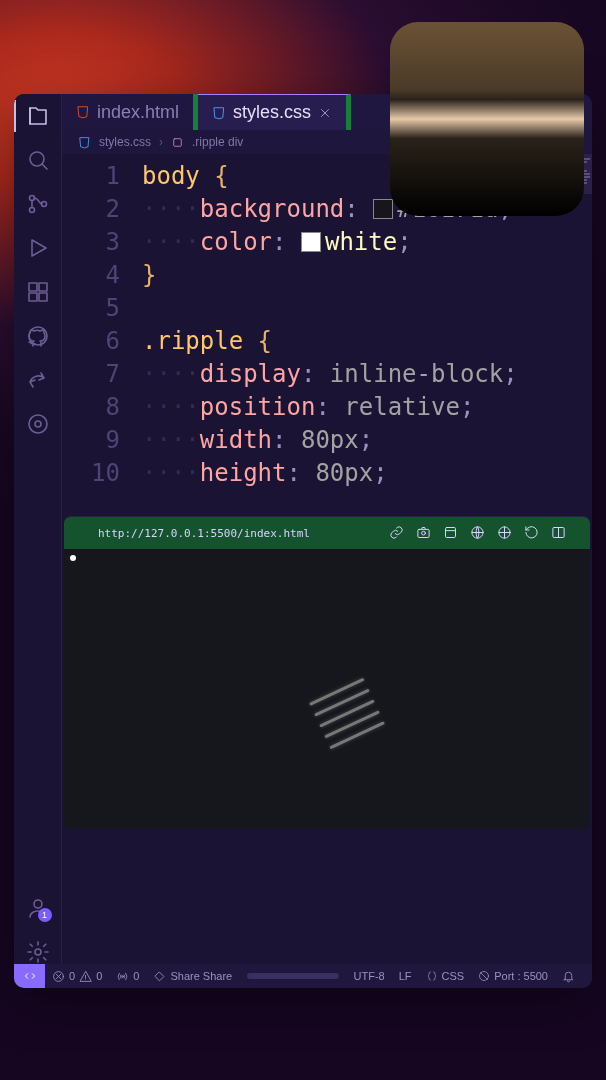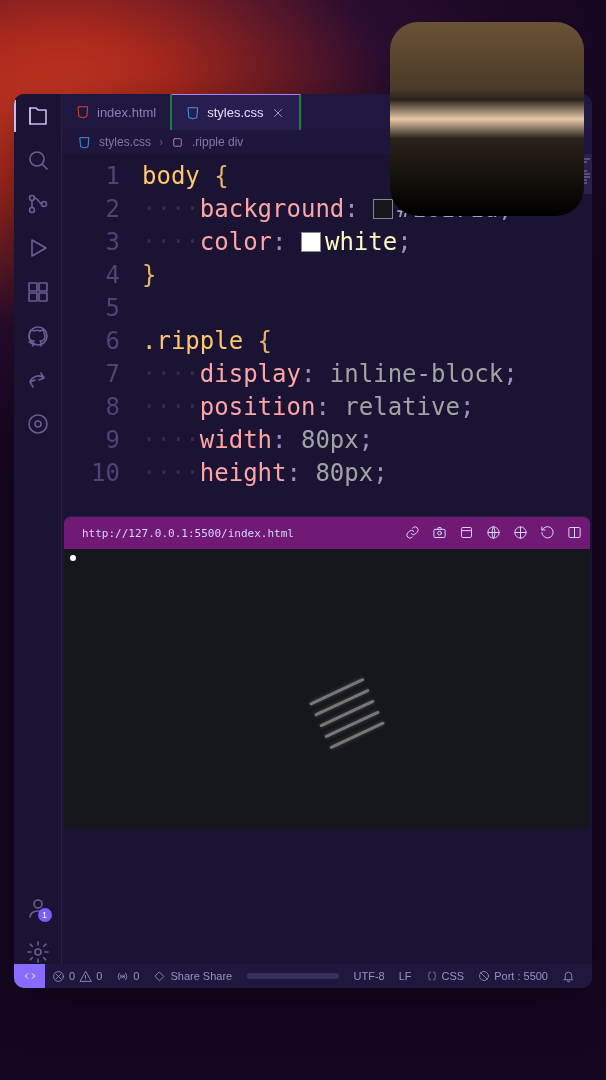--- a/index.html
+++ b/index.html
@@ -64,21 +64,21 @@
   }
   .activitybar .spacer{flex:1;}
   .act-icon{width:24px;height:24px;display:flex;align-items:center;justify-content:center;color:#6b5e94;position:relative;}
   .act-icon.active{color:#c9bde8;}
   .act-icon.active::before{content:"";position:absolute;left:-12px;top:-4px;bottom:-4px;width:2px;background:#c9bde8;}
   .act-badge{position:absolute;bottom:-2px;right:-2px;width:14px;height:14px;border-radius:50%;background:#7c5cff;color:#fff;font-size:9px;display:flex;align-items:center;justify-content:center;}
 
   .editor-area{flex:1;display:flex;flex-direction:column;min-width:0;position:relative;}
 
   .tabs{height:36px;background:#201740;display:flex;align-items:stretch;}
-  .tab{display:flex;align-items:center;gap:7px;padding:0 14px;font-size:13px;color:#8b7fb5;border-right:2px solid #15803d;white-space:nowrap;}
+  .tab{display:flex;align-items:center;gap:7px;padding:0 14px;font-size:18px;color:#8b7fb5;border-right:5px solid #15803d;white-space:nowrap;}
   .tab.active{background:#281d4f;color:#e5def8;border-top:1px solid #a282ff;}
   .tab-icon{width:14px;height:14px;}
   .tab-close{width:14px;height:14px;color:#a99cc9;}
 
   .breadcrumb{height:24px;padding:0 16px;display:flex;align-items:center;gap:8px;font-size:12px;color:#8278a8;background:#1f163d;}
   .breadcrumb .sep{color:#5a4f7c;}
   .bc-icon{width:13px;height:13px;}
 
   .code-pane{flex:1;display:flex;font-family:"SF Mono",Menlo,Consolas,monospace;font-size:24px;line-height:33px;background:#1b1333;overflow:hidden;min-height:0;position:relative;}
   .gutter{width:72px;text-align:right;padding:6px 14px 0 0;color:#4f4475;user-select:none;}
@@ -92,21 +92,21 @@
   .tok-kw{color:#fef9c3;}
   .swatch{display:inline-block;width:20px;height:20px;border:1px solid #888;vertical-align:-2px;margin-right:4px;}
   .indent{color:#342a57;}
 
   .minimap{position:absolute;top:0;right:0;width:24px;height:100%;background:linear-gradient(to bottom,#2a2048 0,#2a2048 40px,transparent 40px);}
   .mm-line{height:2px;margin:1px 2px;background:#5a4f7c;}
   .mm-line.s{width:40%;}.mm-line.m{width:70%;}.mm-line.l{width:85%;}
 
   
   .preview{height:313px;background:#1b1333;border-top:1px solid #2a2048;display:flex;flex-direction:column;border-radius:6px;margin:0 2px;overflow:hidden;}
-  .preview-toolbar{height:32px;background:#701a75;display:flex;align-items:center;padding:0 8px;gap:10px;color:#d8d4ff;font-size:11px;border-radius:6px 6px 0 0;}
+  .preview-toolbar{height:32px;background:#14532d;display:flex;align-items:center;padding:0 24px;gap:10px;color:#d8d4ff;font-size:11px;border-radius:6px 6px 0 0;}
   .pv-url{flex:1;font-family:Menlo,monospace;font-size:11px;color:#d8d4ff;}
   .pv-icons{display:flex;gap:12px;}
   .pv-icons svg{width:15px;height:15px;}
   .preview-content{flex:1;background:#16171d;position:relative;}
   .dot{position:absolute;top:6px;left:6px;width:6px;height:6px;background:#fff;border-radius:50%;}
   .motion{position:absolute;left:50%;top:50%;transform:translate(-10px,-10px) rotate(-25deg);}
   .motion span{display:block;width:60px;height:3px;background:#777;margin:9px 0;border-radius:2px;box-shadow:0 0 4px rgba(255,255,255,.2);}
 
   .panel-gap{height:135px;background:#1b1333;}
 

